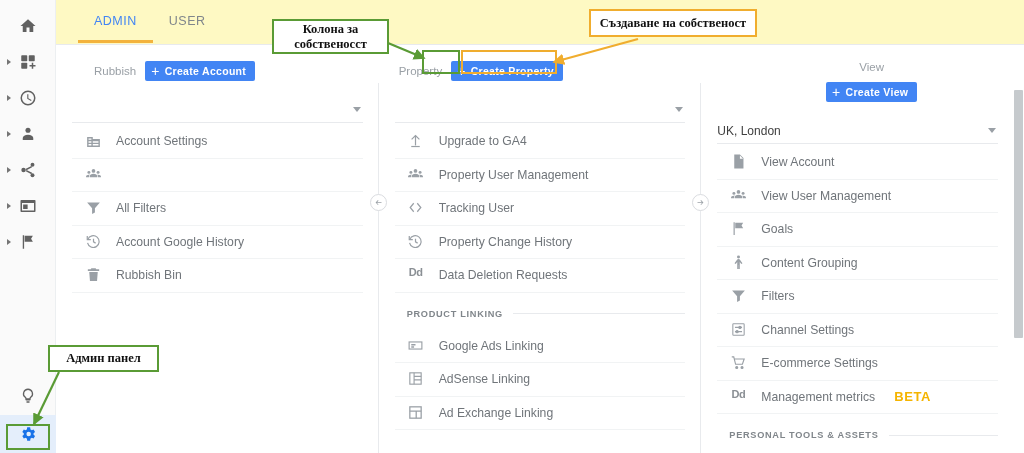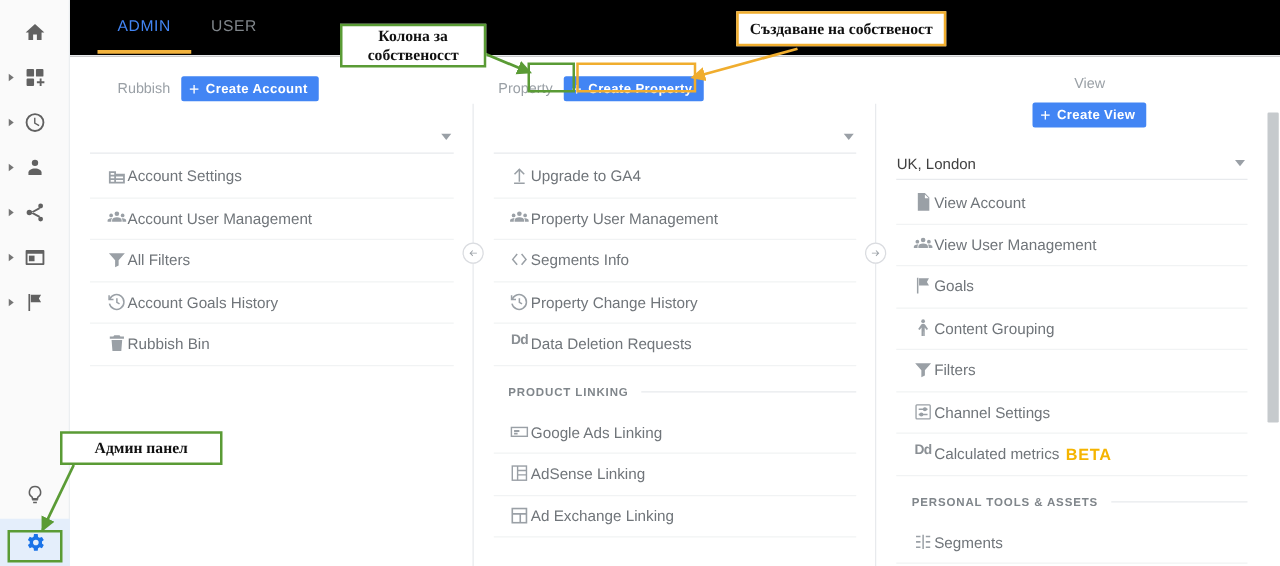--- a/index.html
+++ b/index.html
@@ -35,21 +35,21 @@
     background: #e4eefb;
   }
   .rail-sel .rail-ic { fill: #1a73e8; }
 
   
   .main {
     position: absolute; left: 56px; top: 0; right: 0; bottom: 0;
     background: #fff;
   }
   .topbar {
-    height: 45px; background: #000000;
+    height: 45px; background: #fef9c3;
     border-bottom: 1px solid #e8eaed;
     display: flex; align-items: flex-start; padding-left: 22px;
   }
   .tab {
     position: relative; font-size: 12.5px; letter-spacing: .5px;
     padding: 14px 16px 10px 16px; color: #80868b; cursor: pointer;
   }
   .tab.active { color: #4285f4; }
   .tab.active::after {
     content: ""; position: absolute; left: 0; right: 0; bottom: -5px;
@@ -84,21 +84,21 @@
   .selector .selval { font-size: 12px; color: #404040; }
   .caret-dn {
     width: 0; height: 0; margin-right: 2px;
     border-top: 5px solid #9aa0a6;
     border-left: 4.5px solid transparent;
     border-right: 4.5px solid transparent;
   }
 
   .mlist { margin-top: 2px; }
   .mrow {
-    display: flex; align-items: center; 
+    display: flex; align-items: center; gap: 14px;
     height: 33.5px; border-bottom: 1px solid #f1f3f4;
     cursor: pointer; padding-left: 12px;
   }
   .mrow .mic {
     width: 18px; height: 18px; flex: 0 0 18px;
     display: flex; align-items: flex-start; justify-content: center;
   }
   .mrow .mic svg { width: 17px; height: 17px; fill: #9aa0a6; }
   .mrow .mtxt { font-size: 12.2px; color: #70757a; white-space: nowrap; }
   .beta { font-size: 13px; color: #f5b400; letter-spacing: .6px; margin-left: 5px; font-weight: bold; }
@@ -287,41 +287,40 @@
 
             <div class="mrow">
               <span class="mic">
                 <svg viewBox="0 0 24 24">
                     <circle cx="12" cy="7" r="2.6"></circle>
                     <circle cx="5.5" cy="9" r="2.1"></circle>
                     <circle cx="18.5" cy="9" r="2.1"></circle>
                     <path d="M12 11c-3 0-5.4 1.5-5.4 3.2V16h10.8v-1.8C17.4 12.5 15 11 12 11zM5.5 12.2c-2.2 0-4 1.1-4 2.4V16h4.2v-1.8c0-.8.4-1.5 1-2.1a6 6 0 0 0-1.2-.1zm13 0c-.4 0-.8 0-1.2.1.6.6 1 1.3 1 2.1V16h4.2v-1.4c0-1.3-1.8-2.4-4-2.4z"></path>
                   </svg>
               </span>
-              <span class="mtxt">Account User Management</span>
             </div>
 
             <div class="mrow">
               <span class="mic">
                 <svg viewBox="0 0 24 24">
                     <path d="M3 5h18l-7 8v6l-4 2v-8z"></path>
                   </svg>
               </span>
               <span class="mtxt">All Filters</span>
             </div>
 
             <div class="mrow">
               <span class="mic">
                 <svg viewBox="0 0 24 24" style="fill:none;stroke:#9aa0a6;stroke-width:1.7">
                     <path d="M4 9a8.3 8.3 0 1 1-.4 5"></path>
                     <path d="M3.2 4.4V9.4H8.2" style="fill:none"></path>
                     <path d="M12 8v4.5l3 1.8"></path>
                   </svg>
               </span>
-              <span class="mtxt">Account Goals History</span>
+              <span class="mtxt">Account Google History</span>
             </div>
 
             <div class="mrow">
               <span class="mic">
                 <svg viewBox="0 0 24 24">
                     <path d="M9 3h6l1 1.5h4V7H4V4.5h4zM6 8.5h12L17 21H7z"></path>
                   </svg>
               </span>
               <span class="mtxt">Rubbish Bin</span>
             </div>
@@ -376,21 +375,21 @@
               <span class="mtxt">Property User Management</span>
             </div>
 
             <div class="mrow">
               <span class="mic">
                 <svg viewBox="0 0 24 24" style="fill:none;stroke:#9aa0a6;stroke-width:1.7">
                     <path d="M9.5 6L4.5 12l5 6"></path>
                     <path d="M14.5 6l5 6-5 6"></path>
                   </svg>
               </span>
-              <span class="mtxt">Segments Info</span>
+              <span class="mtxt">Tracking User</span>
             </div>
 
             <div class="mrow">
               <span class="mic">
                 <svg viewBox="0 0 24 24" style="fill:none;stroke:#9aa0a6;stroke-width:1.7">
                     <path d="M4 9a8.3 8.3 0 1 1-.4 5"></path>
                     <path d="M3.2 4.4V9.4H8.2"></path>
                     <path d="M12 8v4.5l3 1.8"></path>
                   </svg>
               </span>
@@ -520,26 +519,36 @@
                 <svg viewBox="0 0 24 24" style="fill:none;stroke:#9aa0a6;stroke-width:1.5">
                     <rect x="4" y="4" width="16" height="16" rx="1"></rect>
                     <path d="M7 9h10M7 15h10" style="stroke-width:1.6"></path>
                     <circle cx="14" cy="9" r="1.6" style="fill:#9aa0a6"></circle>
                     <circle cx="10" cy="15" r="1.6" style="fill:#9aa0a6"></circle>
                   </svg>
               </span>
               <span class="mtxt">Channel Settings</span>
             </div>
 
+            <div class="mrow">
+              <span class="mic">
+                <svg viewBox="0 0 24 24" style="fill:none;stroke:#9aa0a6;stroke-width:1.6">
+                    <path d="M2.5 4h2.8l2.6 10.5h9.6L20 7H6.3"></path>
+                    <circle cx="9.5" cy="19" r="1.4" style="fill:#9aa0a6"></circle>
+                    <circle cx="17" cy="19" r="1.4" style="fill:#9aa0a6"></circle>
+                  </svg>
+              </span>
+              <span class="mtxt">E-commerce Settings</span>
+            </div>
 
             <div class="mrow">
               <span class="mic">
                   <span class="dd-glyph">Dd</span>
                 </span>
-              <span class="mtxt">Calculated metrics</span>
+              <span class="mtxt">Management metrics</span>
               <span class="beta">BETA</span>
             </div>
 
             <div class="section-head">
               <span class="sh-txt">PERSONAL TOOLS &amp; ASSETS</span>
               <span class="sh-line"></span>
             </div>
 
             <div class="mrow">
               <span class="mic">
@@ -581,17 +590,17 @@
 
   <div class="anno green" style="left:272px; top:19px; width:117px; height:35px;">
     <span style="white-space:pre-line">Колона за
 собственосст</span>
   </div>
 
   <div class="anno orange" style="left:589px; top:9px; width:168px; height:28px;">
     <span style="white-space:pre-line">Създаване на собственост</span>
   </div>
 
-  <div class="anno green" style="left:48px; top:345px; width:130px; height:27px;">
+  <div class="anno green" style="left:48px; top:345px; width:111px; height:27px;">
     <span style="white-space:pre-line">Админ панел</span>
   </div>
 
 </div>
 
 </body></html>

